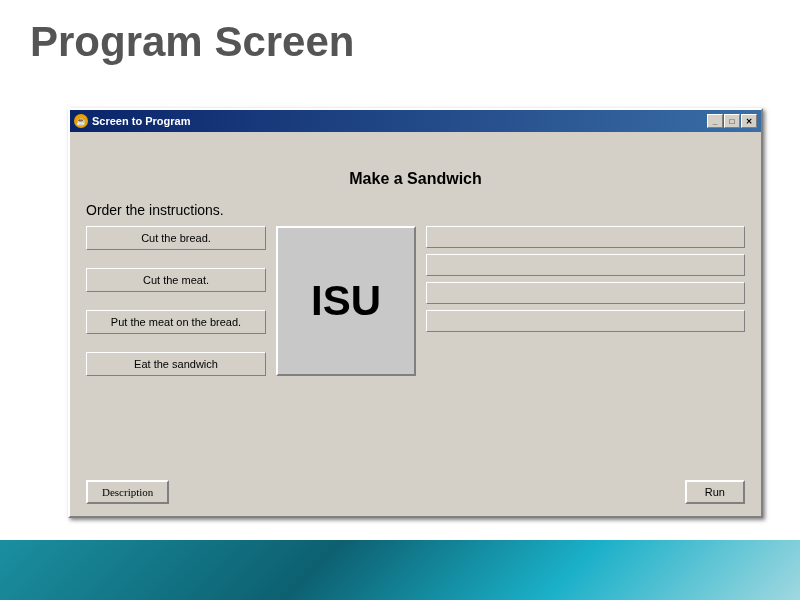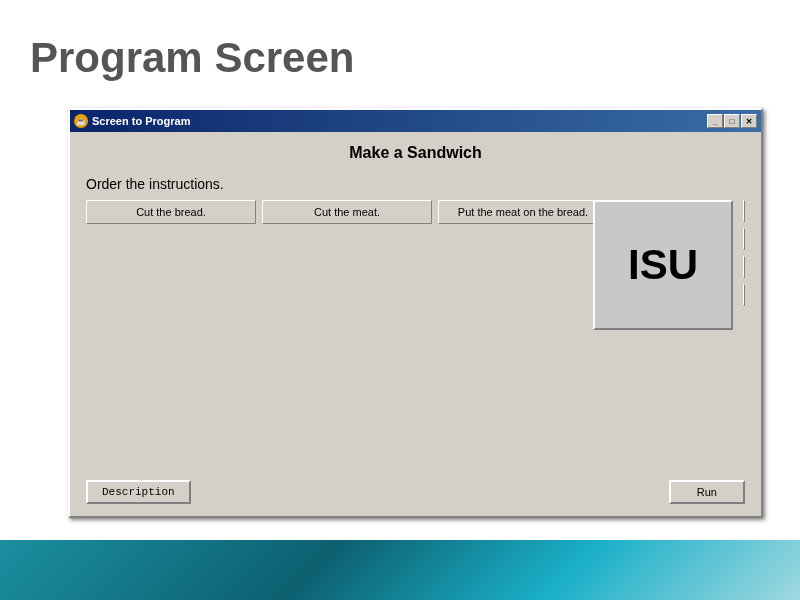--- a/index.html
+++ b/index.html
@@ -8,21 +8,21 @@
       height: 600px;
       background: #ffffff;
       font-family: Arial, sans-serif;
       overflow: hidden;
       position: relative;
     }
 
     
     .page-title {
       position: absolute;
-      top: 34px;
+      top: 18px;
       left: 30px;
       font-size: 42px;
       font-weight: bold;
       color: #555;
       font-family: Arial, sans-serif;
       text-align: center;
     }
 
     
     .bottom-bar {
@@ -109,40 +109,42 @@
       position: relative;
     }
 
     .window-heading {
       text-align: center;
       font-size: 16px;
       font-weight: bold;
       margin-bottom: 14px;
       color: #000;
       font-family: Arial, sans-serif;
+      margin-top: 26px;
     }
 
     .instruction-label {
       font-size: 14px;
       color: #000;
       margin-bottom: 8px;
       font-family: Arial, sans-serif;
     }
 
     
     .main-layout {
       display: flex;
       gap: 10px;
       align-items: flex-start;
     }
 
     
     .left-panel {
       display: flex;
-      gap: 6px;
+      flex-direction: column;
+      gap: 18px;
       min-width: 180px;
     }
 
     .instruction-btn {
       background: #d4d0c8;
       border: 1px solid #808080;
       border-top: 1px solid #ffffff;
       border-left: 1px solid #ffffff;
       padding: 5px 8px;
       font-size: 11px;
@@ -155,21 +157,21 @@
 
     
     .center-panel {
       display: flex;
       align-items: center;
       justify-content: center;
     }
 
     .isu-box {
       width: 140px;
-      height: 130px;
+      height: 150px;
       background: #c8c8c8;
       border: 2px solid #808080;
       border-top: 2px solid #ffffff;
       border-left: 2px solid #ffffff;
       display: flex;
       align-items: center;
       justify-content: center;
     }
 
     .isu-text {
@@ -213,38 +215,38 @@
       gap: 4px;
     }
 
     .bottom-btn {
       background: #d4d0c8;
       border: 2px solid #808080;
       border-top: 2px solid #ffffff;
       border-left: 2px solid #ffffff;
       padding: 4px 14px;
       font-size: 11px;
-      font-family: Liberation Mono, monospace;
+      font-family: Liberation Serif, serif;
       cursor: pointer;
       color: #000;
     }
 
     .bottom-btn.active {
       border: 2px solid #ffffff;
       border-top: 2px solid #000;
       border-left: 2px solid #000;
       outline: 1px dotted #000;
     }
 
     .run-btn {
       background: #d4d0c8;
       border: 2px solid #808080;
       border-top: 2px solid #ffffff;
       border-left: 2px solid #ffffff;
-      padding: 4px 26px;
+      padding: 4px 18px;
       font-size: 11px;
       font-family: Arial, sans-serif;
       cursor: pointer;
       color: #000;
     }
   </style>
 </head>
 <body>
 
 <div class="page-title">Program Screen</div>
@@ -270,20 +272,21 @@
     <div class="window-heading">Make a Sandwich</div>
 
     <div class="instruction-label">Order the instructions.</div>
 
     <div class="main-layout">
 
       <div class="left-panel">
         <button class="instruction-btn">Cut the bread.</button>
         <button class="instruction-btn">Cut the meat.</button>
         <button class="instruction-btn">Put the meat on the bread.</button>
+        <button class="instruction-btn">Eat the sandwich</button>
       </div>
 
       <div class="center-panel">
         <div class="isu-box">
           <span class="isu-text">ISU</span>
         </div>
       </div>
 
       <div class="right-panel">
         <button class="slot-btn"></button>

